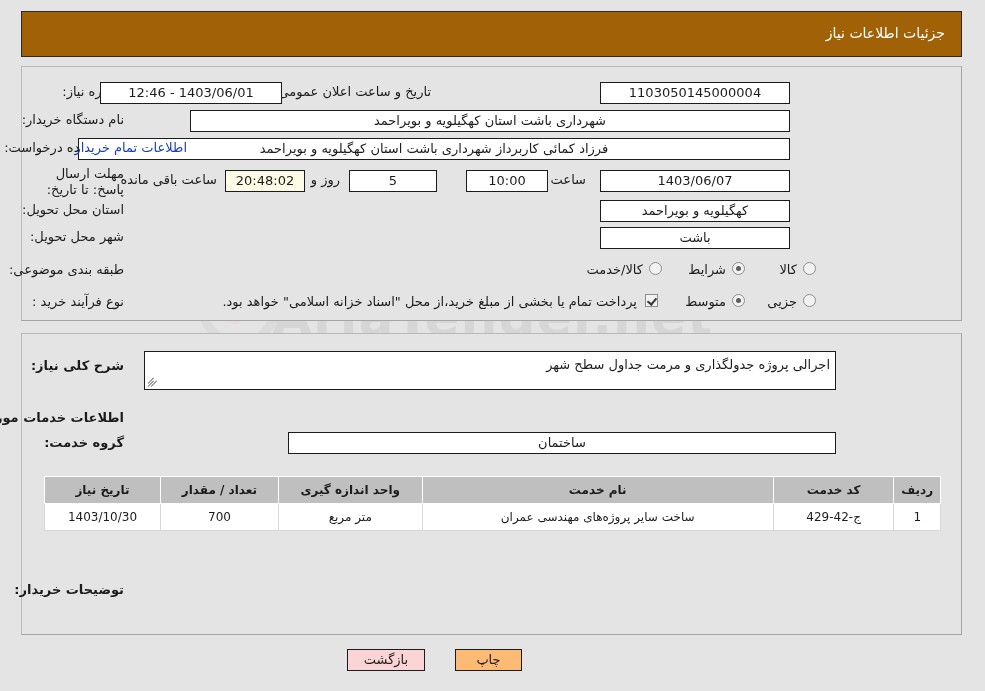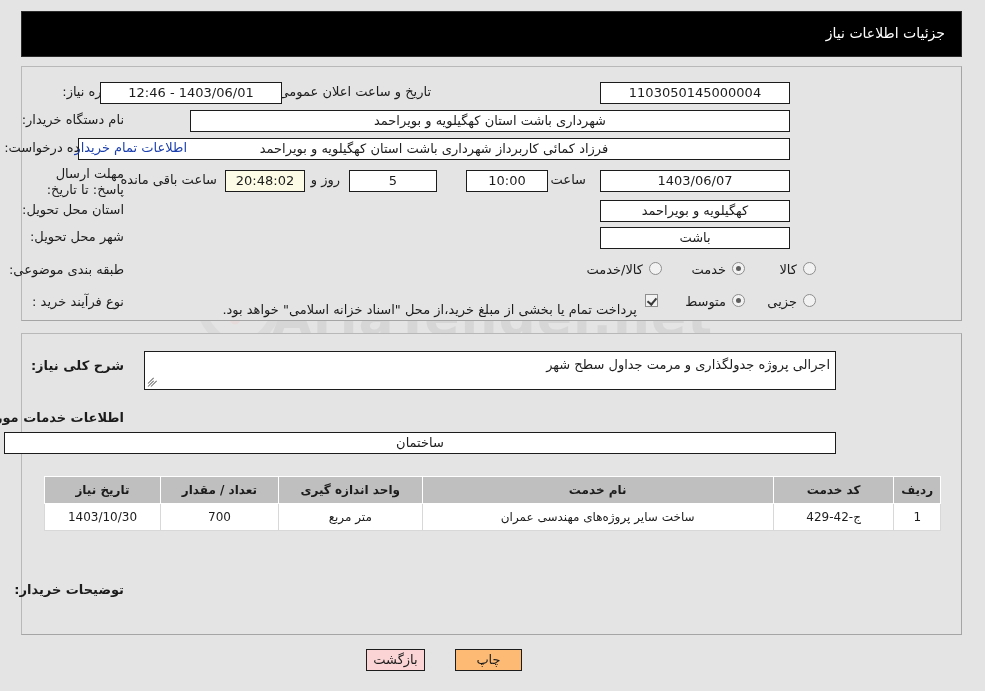--- a/index.html
+++ b/index.html
@@ -43,21 +43,21 @@
     position: absolute;
     left: 196px; top: 8px;
     width: 86px; height: 108px;
   }
 
   
   .header-bar {
     position: absolute;
     left: 21px; top: 11px;
     width: 941px; height: 46px;
-    background: #000000;
+    background: #a16207;
     border: 1px solid #2b2b2b;
     box-sizing: border-box;
     z-index: 2;
   }
   .header-title {
     position: absolute;
     right: 16px; top: 13px;
     color: #ffffff;
     font-size: 14px;
     font-family: "DejaVu Sans", sans-serif;
@@ -264,48 +264,48 @@
   <div class="lbl" style="right:861px; top:202px;">استان محل تحویل:</div>
   <div class="box right" style="right:195px; top:200px; width:190px;">کهگیلویه و بویراحمد</div>
 
   <div class="lbl" style="right:861px; top:229px;">شهر محل تحویل:</div>
   <div class="box right" style="right:195px; top:227px; width:190px;">باشت</div>
 
   <div class="lbl" style="right:861px; top:262px;">طبقه بندی موضوعی:</div>
   <div class="radio" style="right:169px; top:262px;"></div>
   <div class="lbl" style="right:188px; top:262px;">کالا</div>
   <div class="radio on" style="right:240px; top:262px;"></div>
-  <div class="lbl" style="right:259px; top:262px;">خدمت</div>
+  <div class="lbl" style="right:259px; top:262px;">شرایط</div>
   <div class="radio" style="right:323px; top:262px;"></div>
   <div class="lbl" style="right:342px; top:262px;">کالا/خدمت</div>
 
   <div class="lbl" style="right:861px; top:294px;">نوع فرآیند خرید :</div>
   <div class="radio" style="right:169px; top:294px;"></div>
   <div class="lbl" style="right:188px; top:294px;">جزیی</div>
   <div class="radio on" style="right:240px; top:294px;"></div>
   <div class="lbl" style="right:259px; top:294px;">متوسط</div>
   <div class="checkbox on" style="right:327px; top:294px;"></div>
-  <div class="lbl" style="right:348px; top:294px;margin-top:8px;">پرداخت تمام یا بخشی از مبلغ خرید،از محل "اسناد خزانه اسلامی" خواهد بود.</div>
+  <div class="lbl" style="right:348px; top:294px;">پرداخت تمام یا بخشی از مبلغ خرید،از محل "اسناد خزانه اسلامی" خواهد بود.</div>
 
   <div class="panel" id="panel-bottom"></div>
 
   <div class="lbl bold" style="right:861px; top:358px;">شرح کلی نیاز:</div>
   <div class="area" style="right:149px; top:351px; width:692px; height:39px;">
     <span>اجرالی پروژه جدولگذاری و مرمت جداول سطح شهر</span>
     <span class="grip">
       <i style="left:1px; top:9px;"></i>
         <i style="left:4px; top:9px;"></i>
         <i style="left:1px; top:6px;"></i>
     </span>
   </div>
 
   <div class="lbl bold" style="right:861px; top:410px;">اطلاعات خدمات مورد نیاز</div>
 
   <div class="lbl bold" style="right:861px; top:435px;">گروه خدمت:</div>
-  <div class="box right" style="right:149px; top:432px; width:832px;margin-left:31px;">ساختمان</div>
+  <div class="box right" style="right:149px; top:432px; width:548px;margin-left:31px;">ساختمان</div>
 
   <table class="tbl">
     <thead>
       <tr>
         <th style="width:34px;">ردیف</th>
         <th style="width:122px;">کد خدمت</th>
         <th style="width:377px;">نام خدمت</th>
         <th style="width:139px;">واحد اندازه گیری</th>
         <th style="width:113px;">تعداد / مقدار</th>
         <th style="width:112px;">تاریخ نیاز</th>
@@ -318,16 +318,16 @@
         <td>ساخت سایر پروژه‌های مهندسی عمران</td>
         <td>متر مربع</td>
         <td>700</td>
         <td>1403/10/30</td>
       </tr>
     </tbody>
   </table>
 
   <div class="lbl bold" style="right:861px; top:582px;">توضیحات خریدار:</div>
 
-  <div class="btn back" style="right:560px; top:649px; width:59px;">بازگشت</div>
+  <div class="btn back" style="right:560px; top:649px; width:78px;">بازگشت</div>
   <div class="btn print" style="right:463px; top:649px; width:67px;">چاپ</div>
 
 </div>
 
 </body></html>

